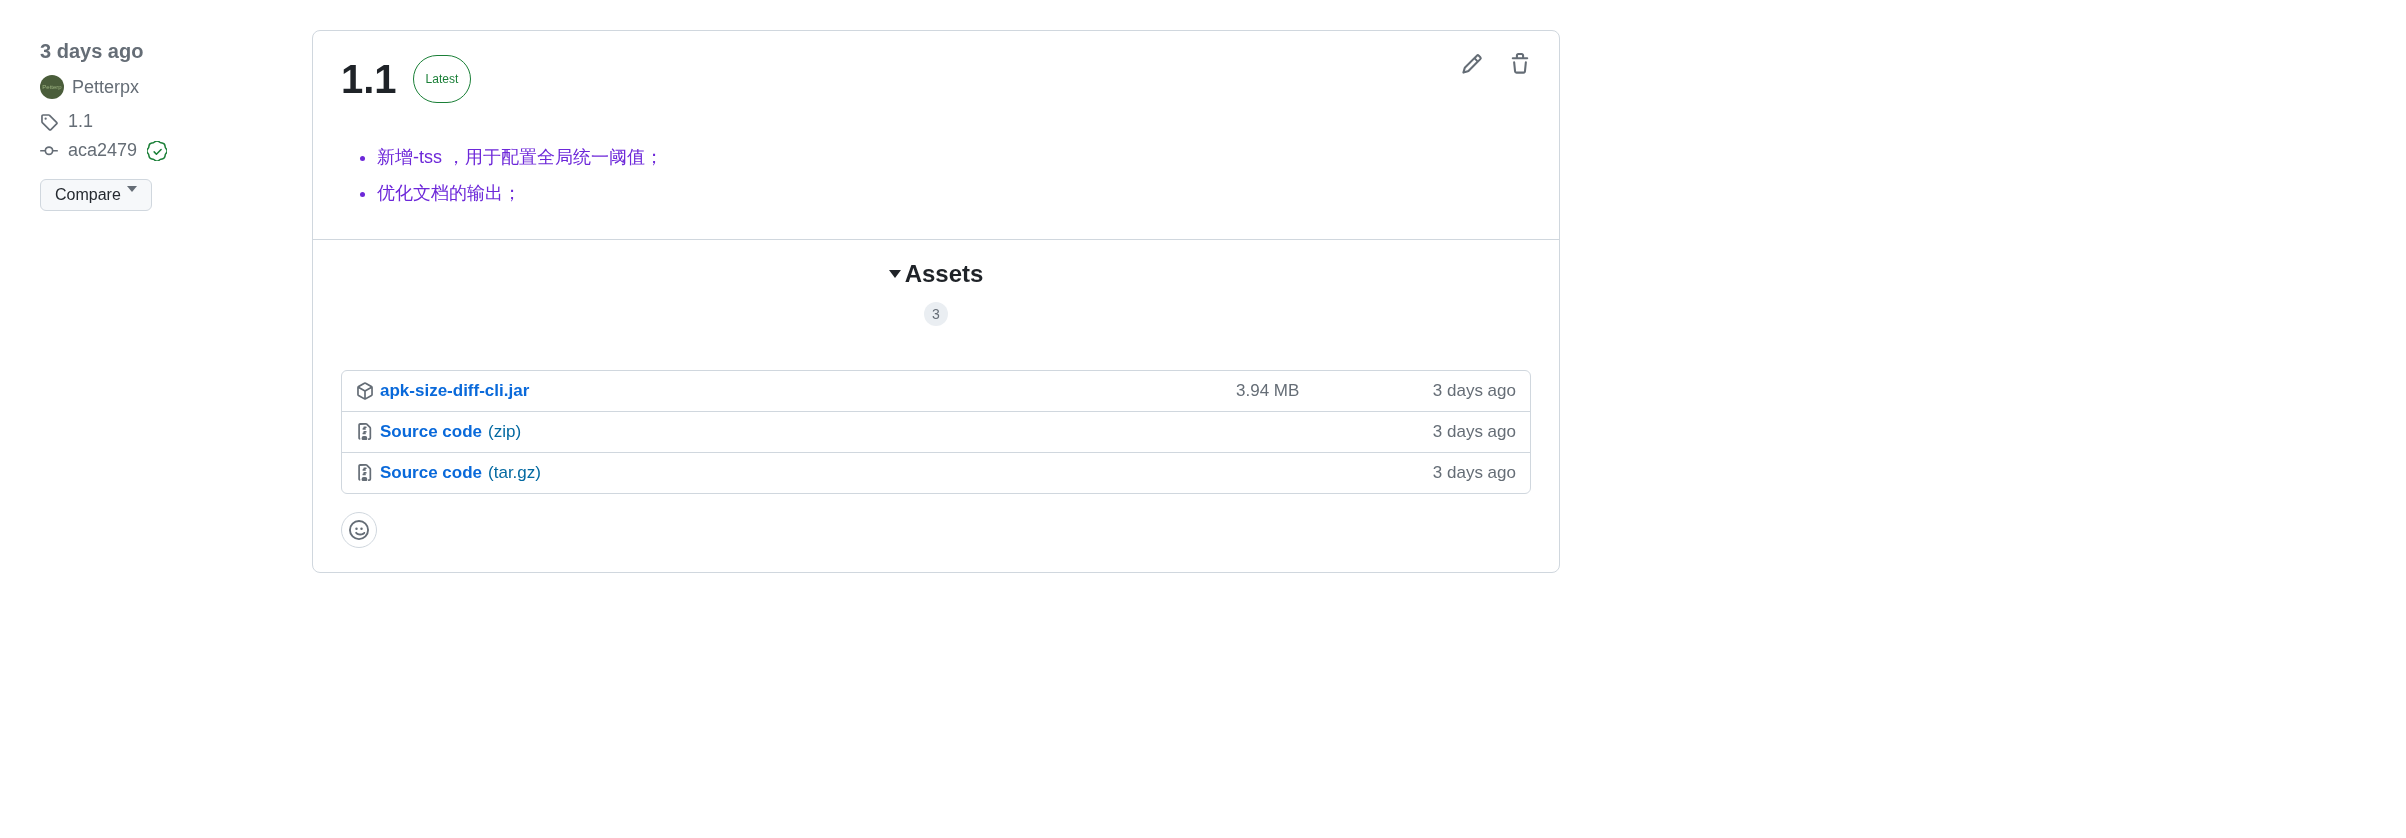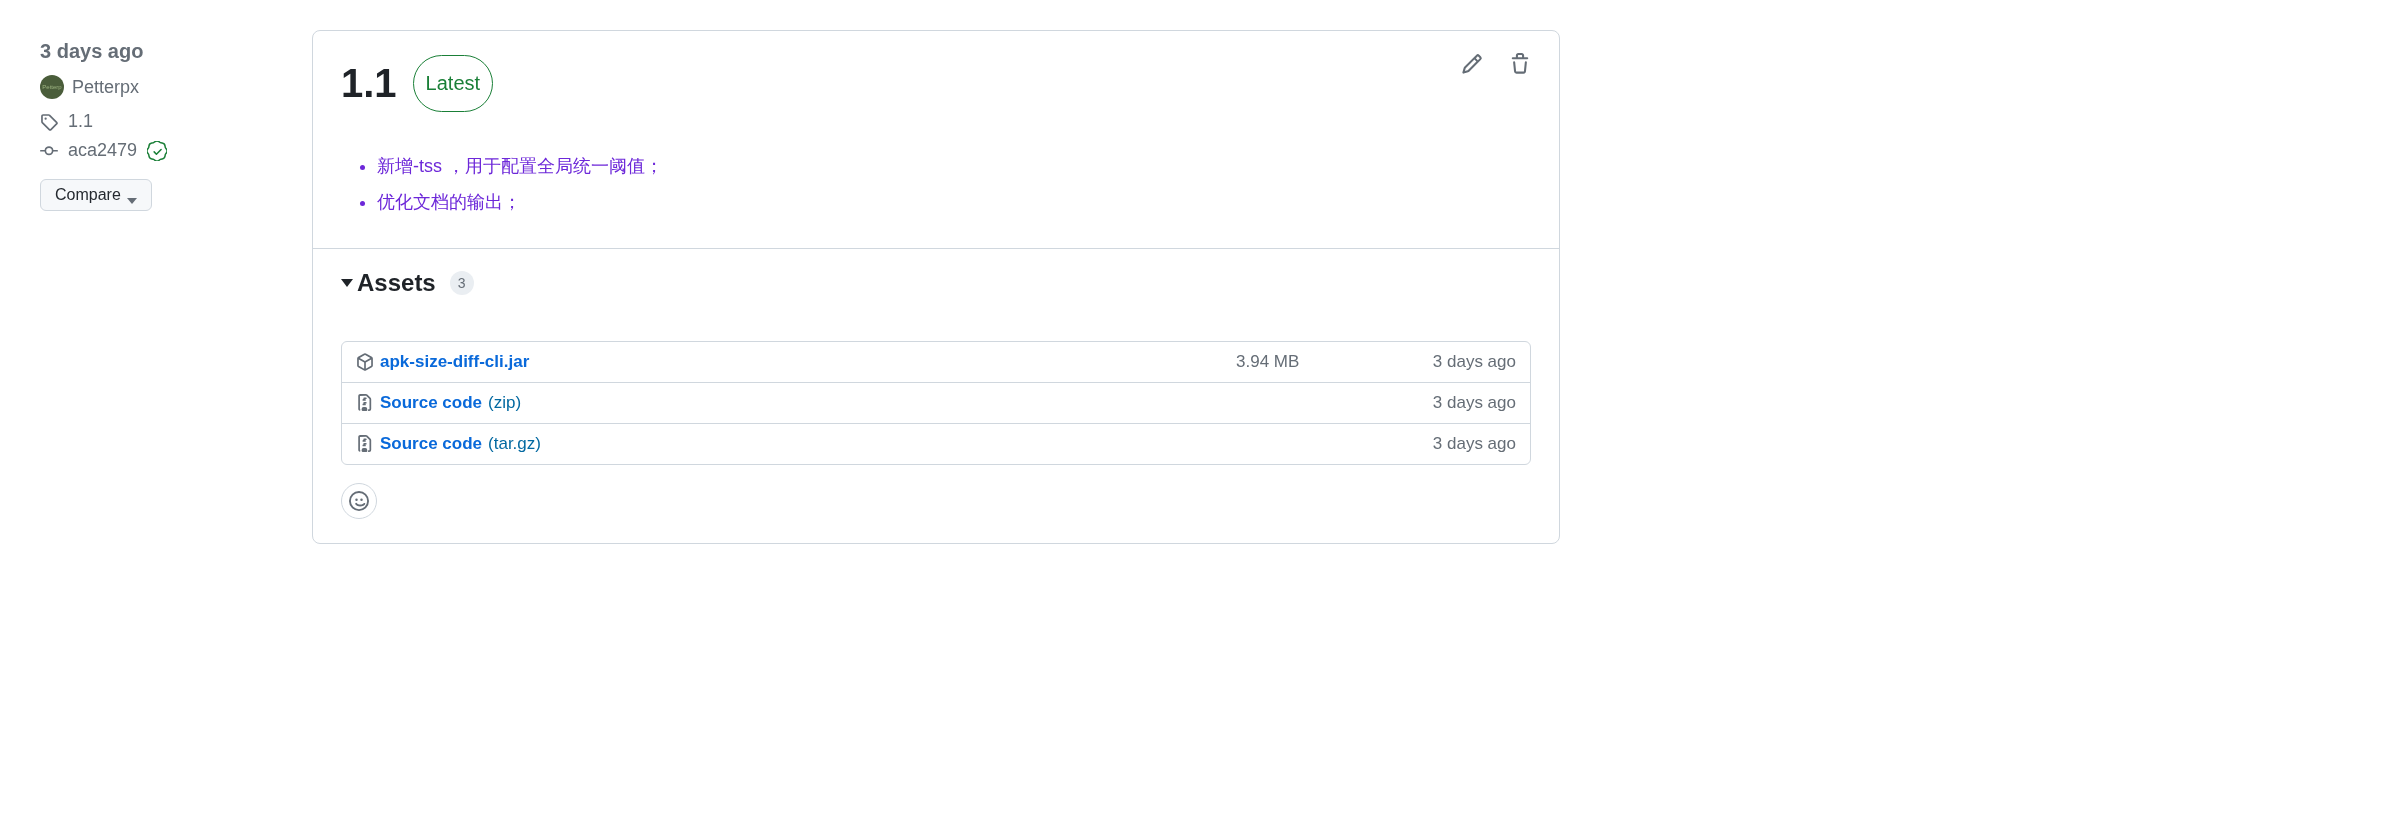--- a/index.html
+++ b/index.html
@@ -55,21 +55,21 @@
       margin-bottom: 8px;
       color: #656d76;
       font-size: 18px;
     }
     .meta-row svg { flex-shrink: 0; }
     .verified-badge {
       color: #1a7f37;
     }
     .compare-btn {
       display: inline-flex;
-      align-items: flex-end;
+      align-items: flex-start;
       gap: 6px;
       padding: 6px 14px;
       background: #f6f8fa;
       border: 1px solid #d0d7de;
       border-radius: 6px;
       font-size: 16px;
       color: #24292f;
       cursor: pointer;
       margin-top: 10px;
     }
@@ -93,21 +93,21 @@
       font-size: 40px;
       font-weight: 600;
       color: #1f2328;
     }
     .latest-badge {
       display: inline-block;
       padding: 16px 12px;
       border: 1.5px solid #1a7f37;
       color: #1a7f37;
       border-radius: 999px;
-      font-size: 20px;
+      font-size: 12px;
       font-weight: 500;
     }
     .header-actions {
       position: absolute;
       top: 18px;
       right: 24px;
       display: flex;
       gap: 18px;
     }
     .icon-btn {
@@ -126,20 +126,21 @@
     .release-notes li { list-style: disc; }
     .assets-section {
       border-top: 1px solid #d0d7de;
       padding: 20px 28px 24px 28px;
     }
     .assets-header {
       display: flex;
       align-items: center;
       gap: 14px;
       margin-bottom: 20px;
+      flex-direction: column;
     }
     .assets-toggle {
       display: flex;
       align-items: center;
       gap: 4px;
       cursor: pointer;
       background: none;
       border: none;
     }
     .assets-title {

